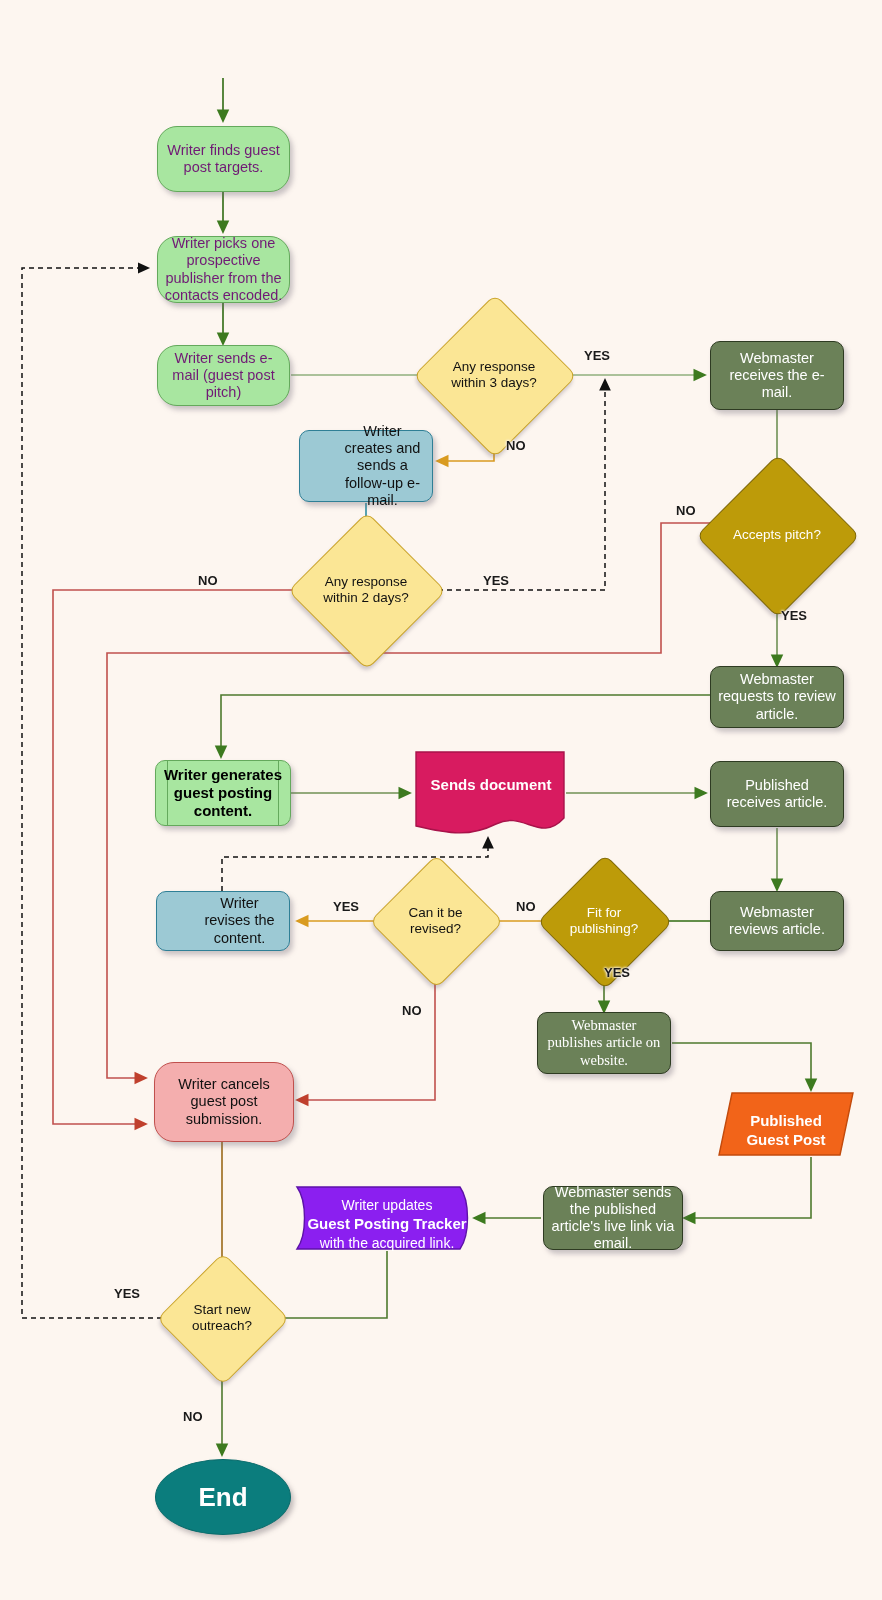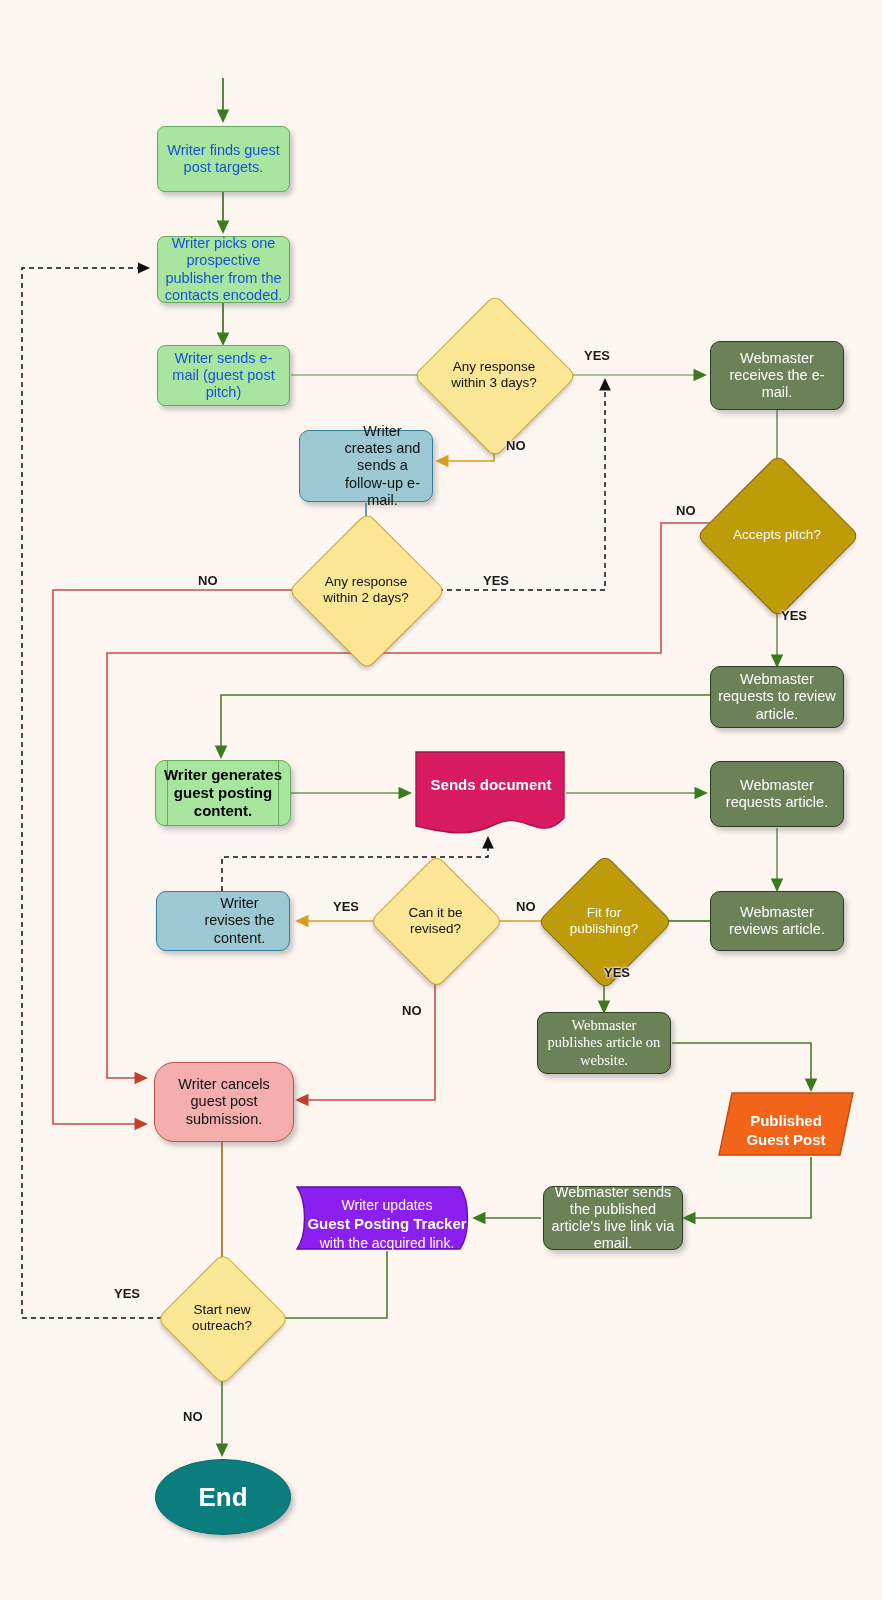--- a/index.html
+++ b/index.html
@@ -22,22 +22,22 @@
     border:1px solid #0a6b6b;
     color:#ffffff;
     font-weight:bold;
     font-size:26px;
     box-shadow:3px 4px 5px rgba(90,80,90,.35);
   }
   
   .proc-green{
     background:#a8e6a0;
     border:1px solid #64a95c;
-    border-radius:8px;
-    color:#1d4ed8;
+    border-radius:20px;
+    color:#701a75;
     font-size:14.5px;
     box-shadow:3px 4px 5px rgba(110,100,115,.35);
     justify-content:flex-end;
   }
   
   .predef{
     background:#a8e6a0;
     border:1px solid #64a95c;
     border-radius:10px;
     color:#000;
@@ -254,21 +254,21 @@
   </div>
 
   <div class="docshape" style="left:412px;top:748px;width:158px;height:92px;">
     <svg width="158" height="92" viewBox="0 0 158 92">
       <path d="M4,4 L152,4 L152,70 C128,96 112,62 84,76 C58,89 38,86 4,78 Z" fill="#d81b60" stroke="#a8134a" stroke-width="1.4"></path>
     </svg>
     <div class="lab">Sends document</div>
   </div>
 
   <div class="node proc-olive" style="left:710px;top:761px;width:134px;height:66px;">
-    <span class="txt">Webmaster requests article.</span>
+    <span class="txt">Published receives article.</span>
   </div>
 
   <div class="node proc-olive" style="left:710px;top:891px;width:134px;height:60px;">
     <span class="txt">Webmaster reviews article.</span>
   </div>
 
   <div class="node diamond gold" style="left:557px;top:874px;width:94px;height:94px;justify-content:flex-end;">
     <div class="dshape"></div>
     <span class="txt">Fit for publishing?</span>
   </div>

